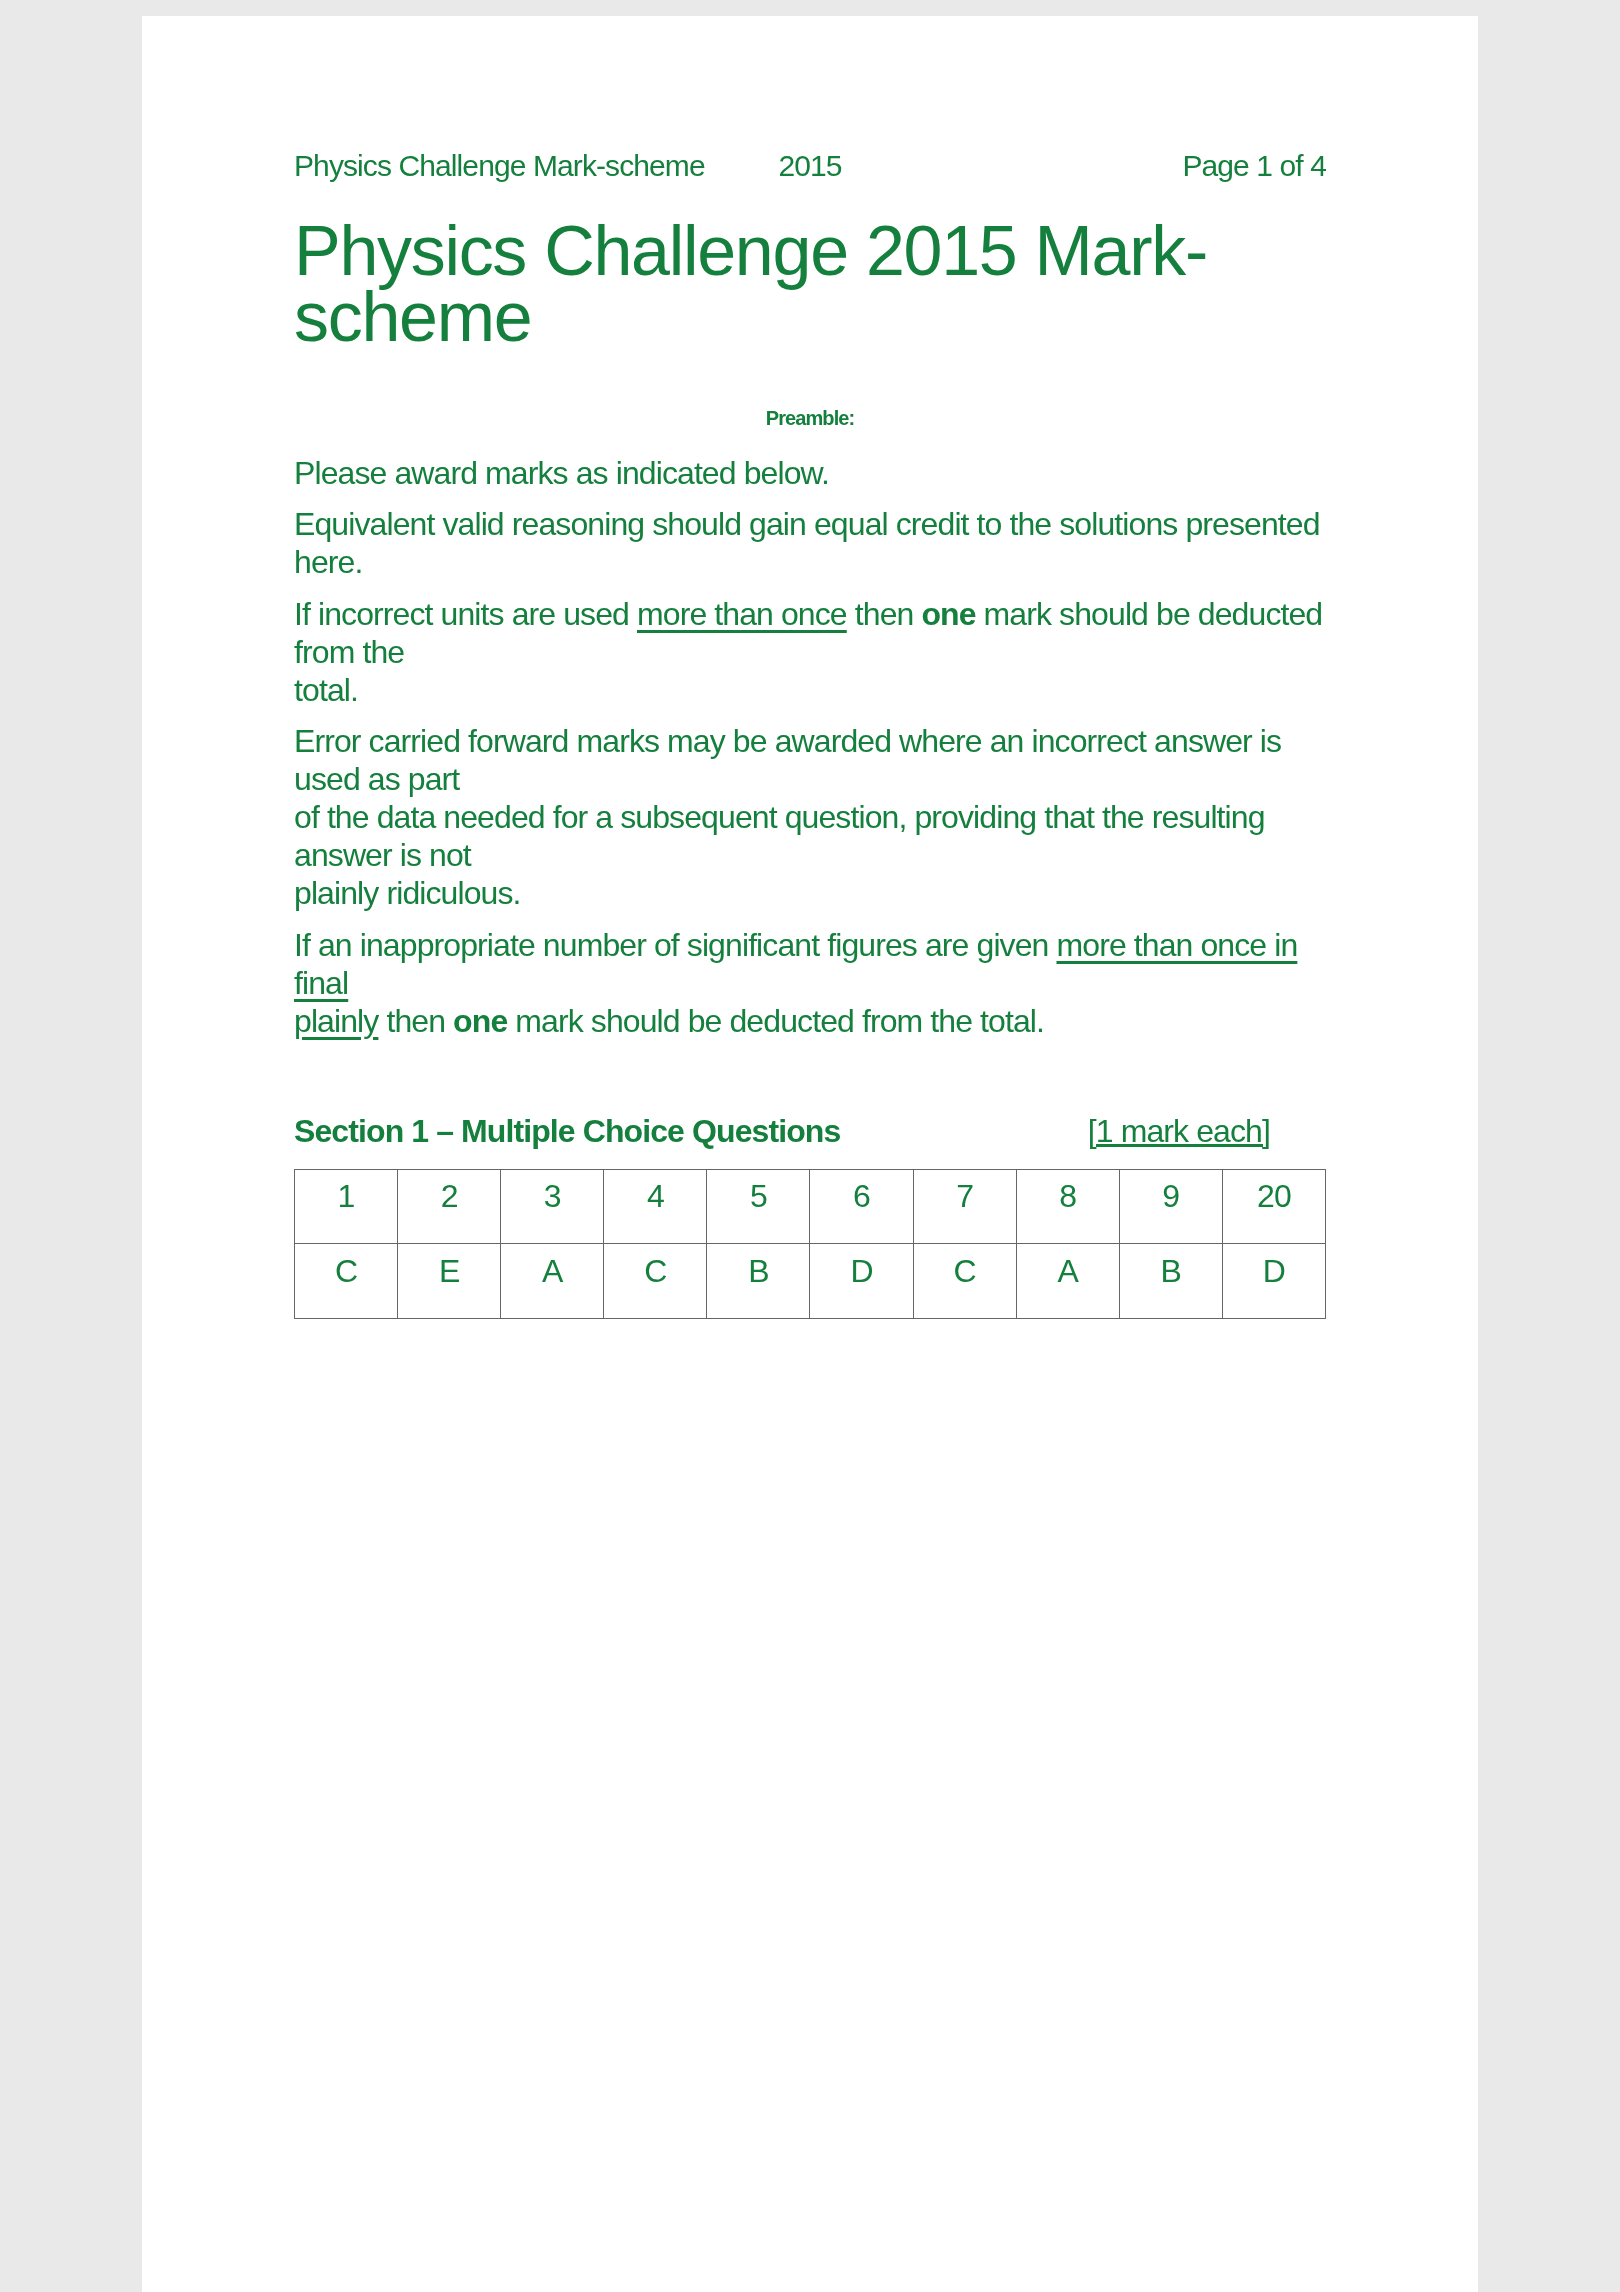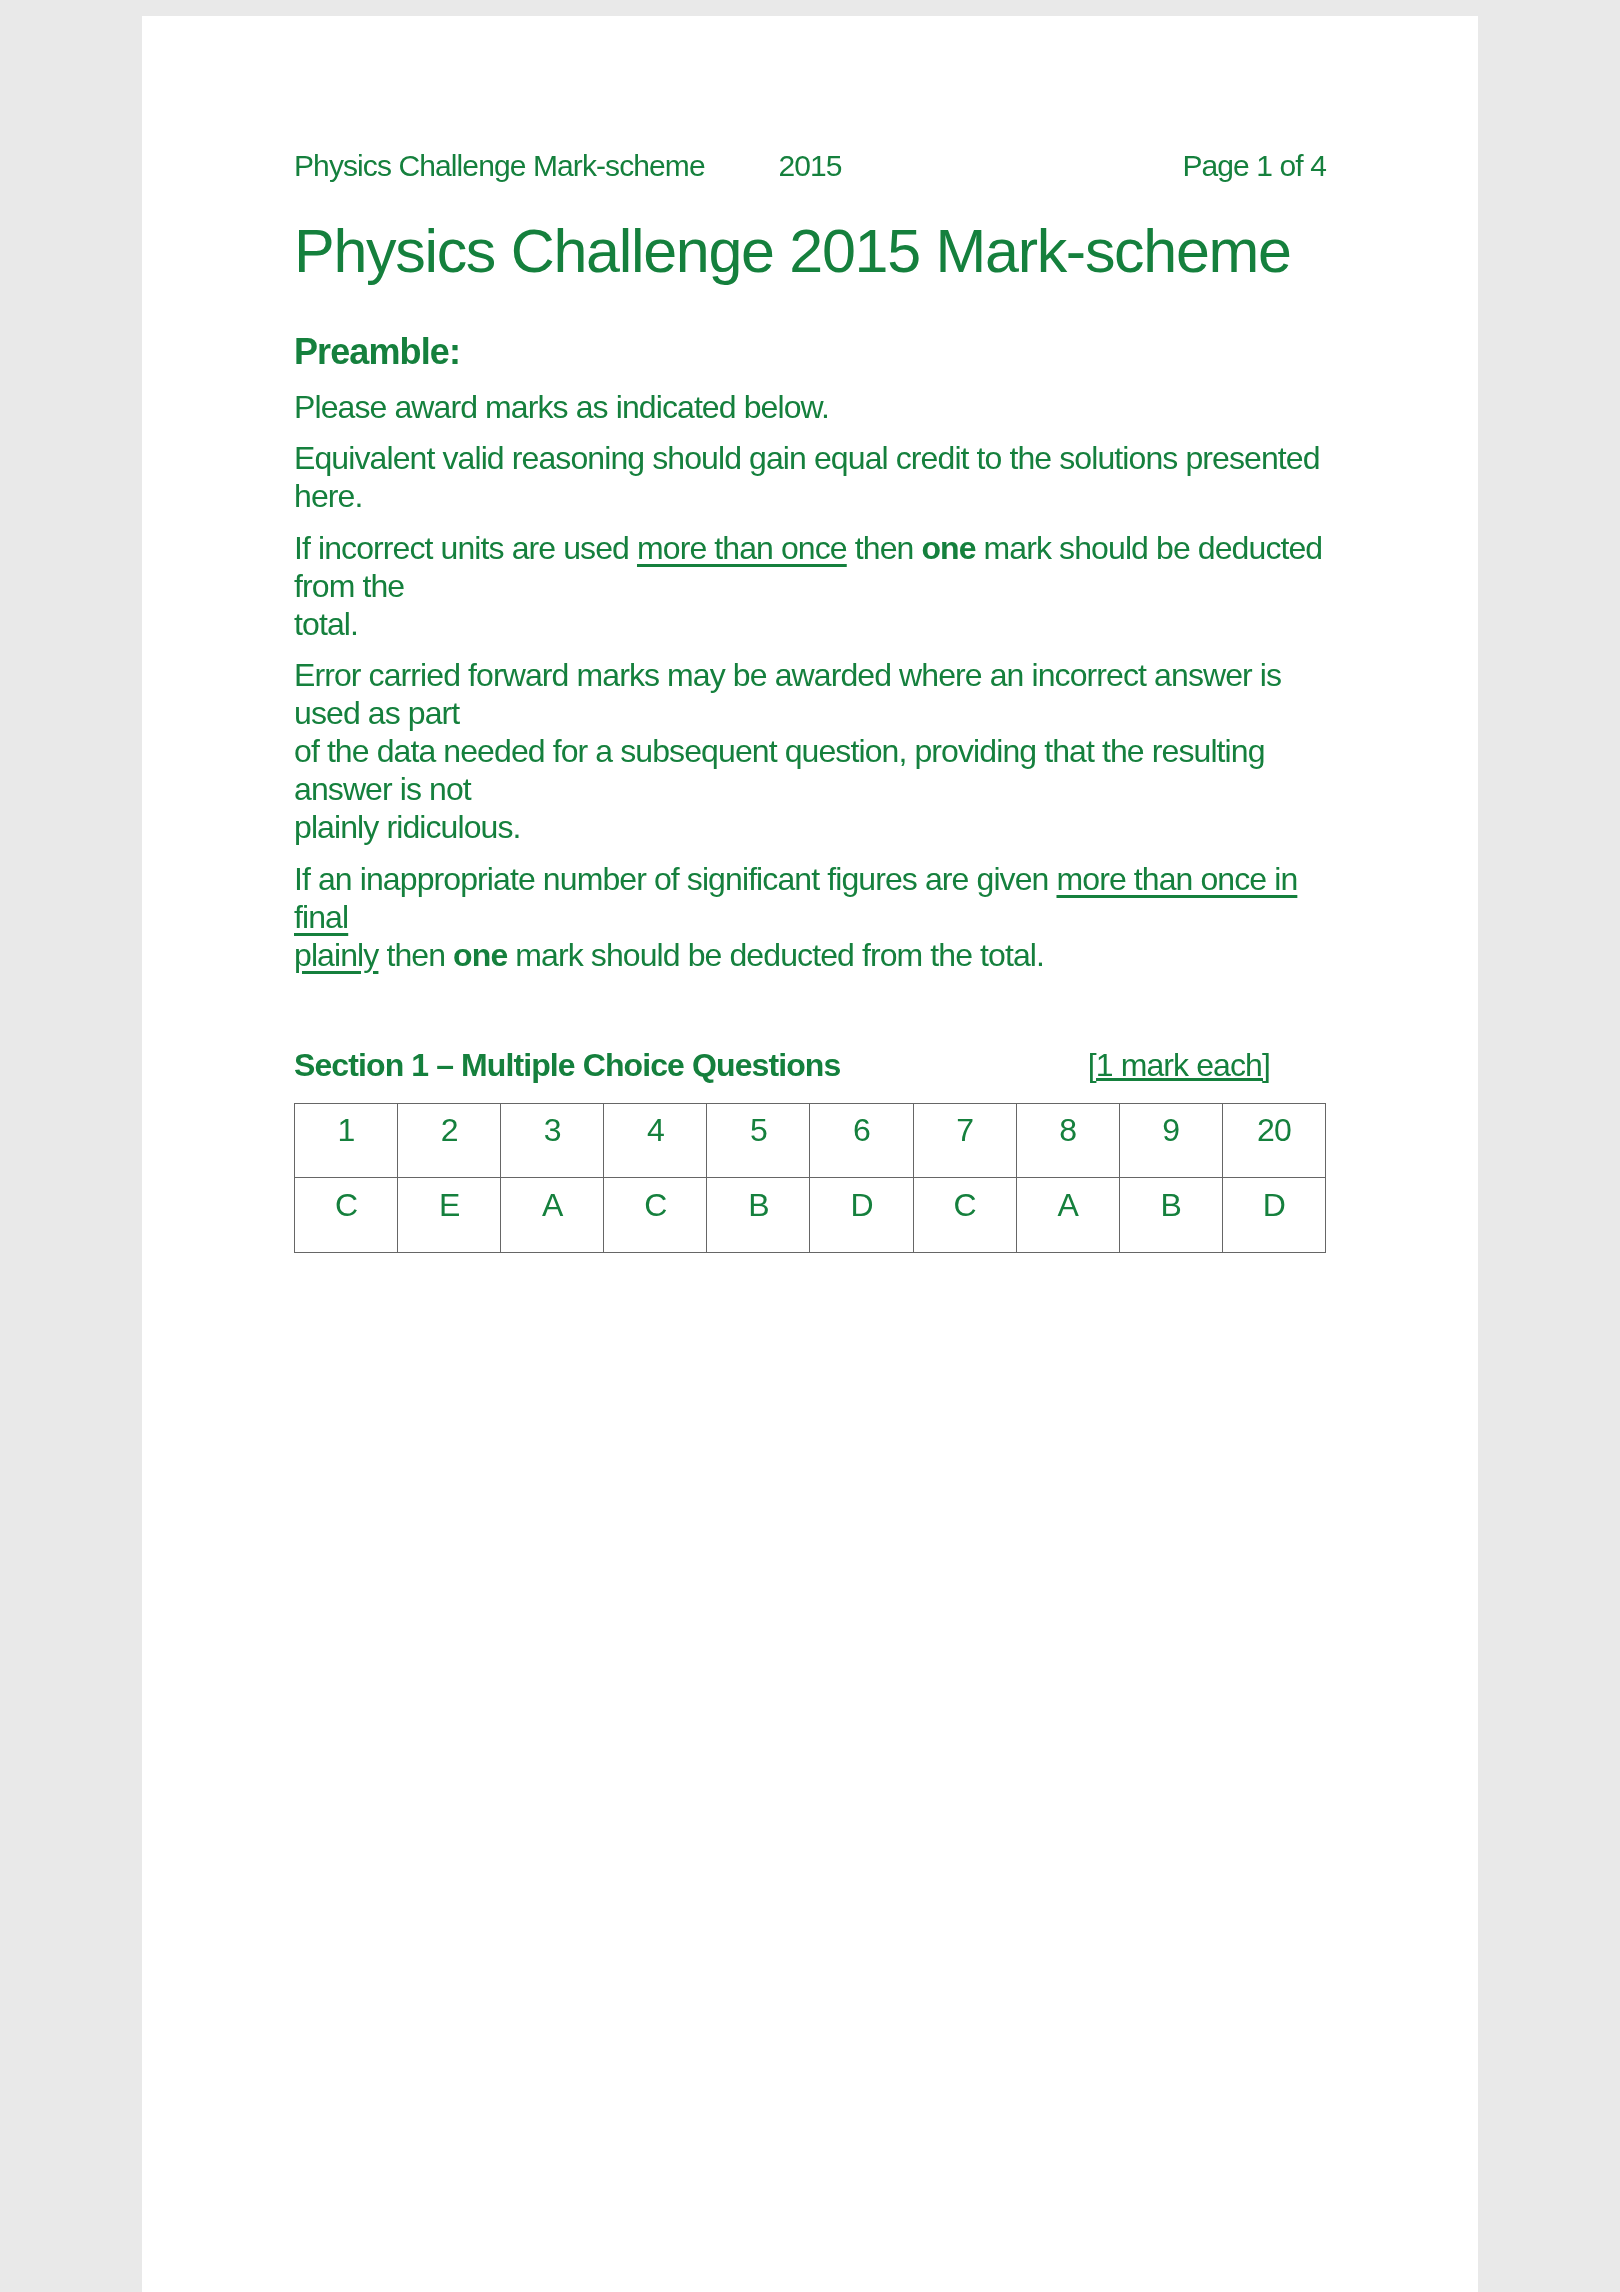--- a/index.html
+++ b/index.html
@@ -17,31 +17,32 @@
   }
   .doc-header {
     display: grid;
     grid-template-columns: 1fr auto 1fr;
     font-size: 30px;
     line-height: 32px;
   }
   .doc-header .hdr-center { text-align: center; }
   .doc-header .hdr-right  { text-align: right; }
   .doc-title {
-    font-size: 61px;
+    font-size: 70px;
     font-weight: 400;
     line-height: 66px;
     margin: 36px 0 0 0;
     letter-spacing: -1.3px;
   }
   .preamble-heading {
-    font-size: 36px;
+    font-size: 20px;
     font-weight: 700;
     line-height: 36px;
     margin: 50px 0 18px 0;
+    text-align: center;
   }
   .body-par {
     font-size: 32px;
     line-height: 38px;
     margin: 0 0 13.4px 0;
   }
   .body-par .run-u {
     text-decoration: underline;
     text-decoration-thickness: 2.7px;
     text-underline-offset: 4.5px;

